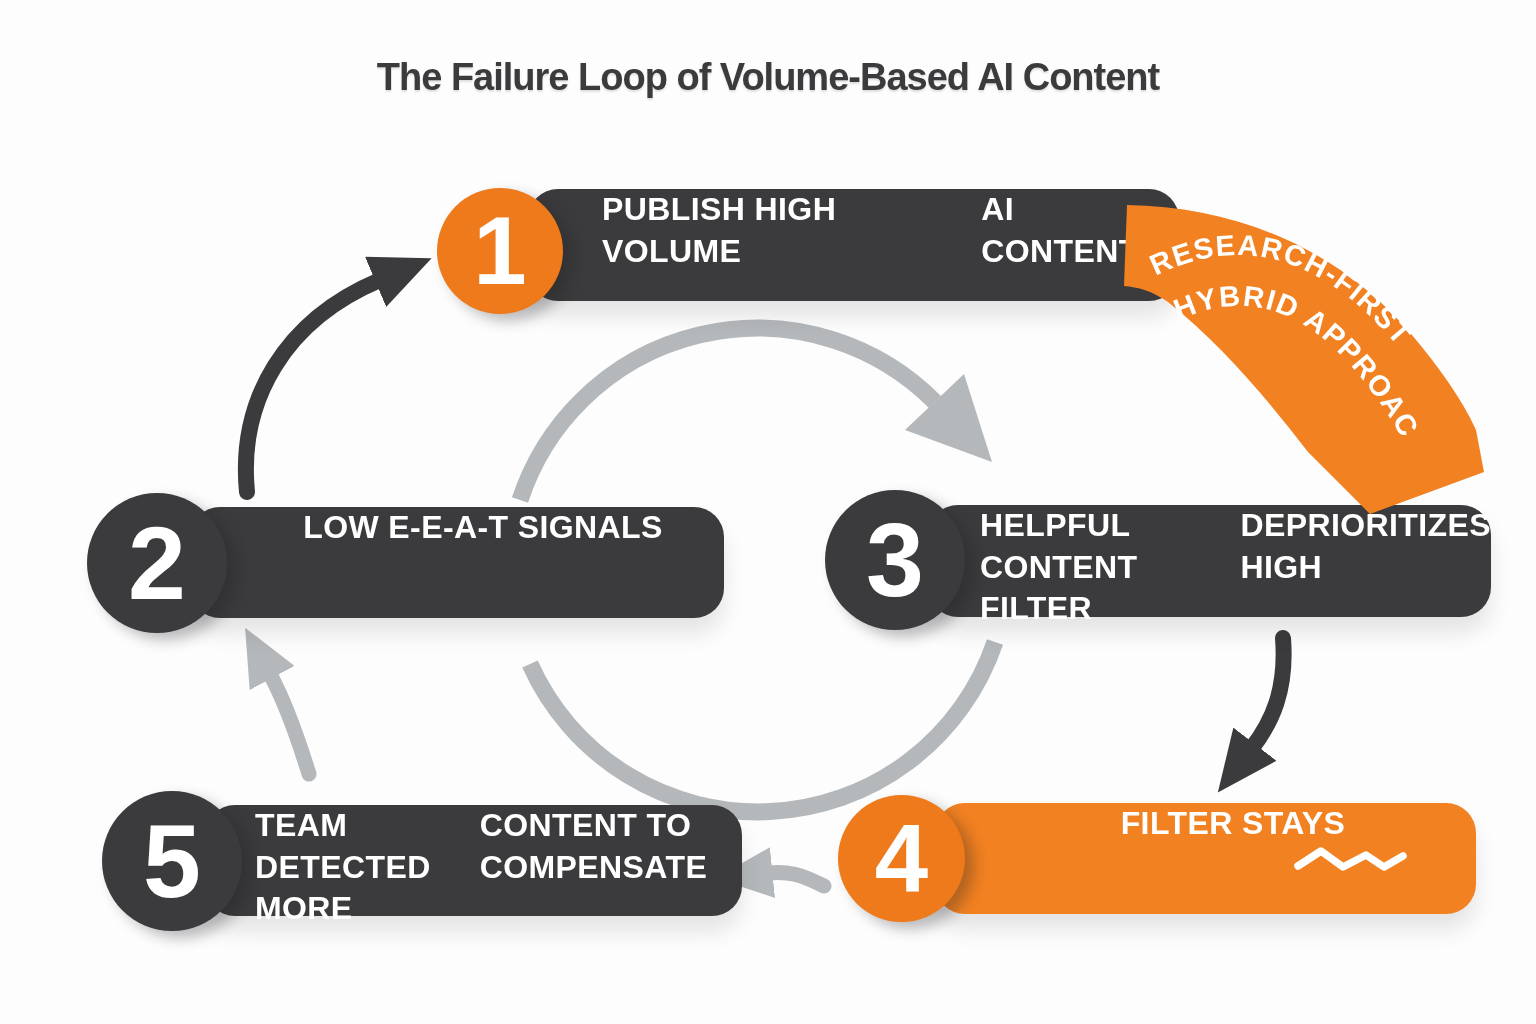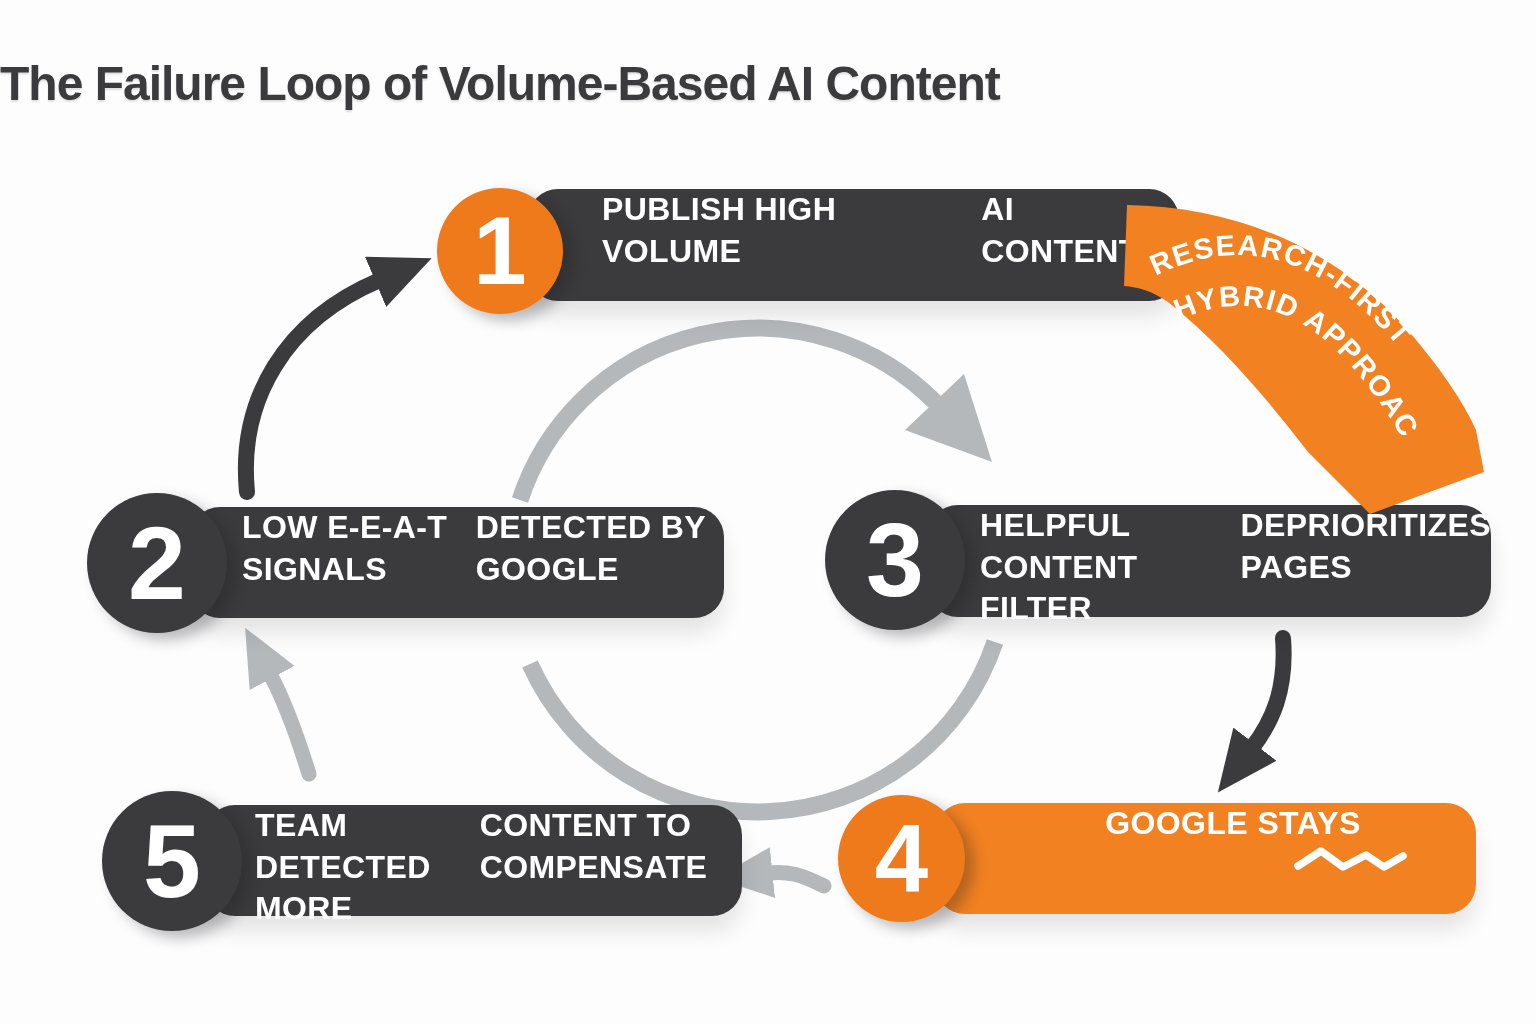--- a/index.html
+++ b/index.html
@@ -1,22 +1,22 @@
 <!DOCTYPE html>
 <html><head>
 <meta charset="utf-8">
 <style>
   html,body{margin:0;padding:0;background:#ffffff;}
   .canvas{
     position:relative;width:1536px;height:1024px;background:#fdfdfe;overflow:hidden;
     font-family:"Liberation Sans",sans-serif;
   }
   .title{
-    position:absolute;left:0;right:0;top:56px;
-    font-size:48px;font-weight:bold;color:#3b3b3d;letter-spacing:-1px;
+    position:absolute;left:0;right:0;top:56px;text-align:center;
+    font-size:38px;font-weight:bold;color:#3b3b3d;letter-spacing:-1px;
     text-shadow:0 2px 2px rgba(0,0,0,0.12);
   }
   svg.layer{position:absolute;left:0;top:0;width:1536px;height:1024px;}
   #arrow-layer{z-index:1;}
   #overlay-layer{z-index:4;pointer-events:none;}
   .bubble{
     position:absolute;border-radius:50%;display:flex;align-items:center;justify-content:center;
     color:#ffffff;font-weight:bold;z-index:3;
     box-shadow:9px 7px 14px rgba(30,30,32,0.30);
   }
@@ -77,36 +77,35 @@
     <div class="pill dark p1">
       <div>PUBLISH HIGH VOLUME</div>
       <div>AI CONTENT</div>
     </div>
   </div>
 
   <div>
     <div class="bubble dark b2">2</div>
     <div class="pill dark p2">
       <div>LOW E-E-A-T SIGNALS</div>
-      <div>DETECTED BY GOOGLE</div>
     </div>
   </div>
 
   <div>
     <div class="bubble dark b3">3</div>
     <div class="pill dark p3">
       <div>HELPFUL CONTENT FILTER</div>
-      <div>DEPRIORITIZES PAGES</div>
+      <div>DEPRIORITIZES HIGH</div>
     </div>
   </div>
 
   <div>
     <div class="bubble orangeb b4">4</div>
     <div class="pill orangep p4">
-      <div>GOOGLE STAYS</div>
+      <div>FILTER STAYS</div>
     </div>
   </div>
 
   <div>
     <div class="bubble dark b5">5</div>
     <div class="pill dark p5">
       <div>TEAM DETECTED MORE</div>
       <div>CONTENT TO COMPENSATE</div>
     </div>
   </div>

